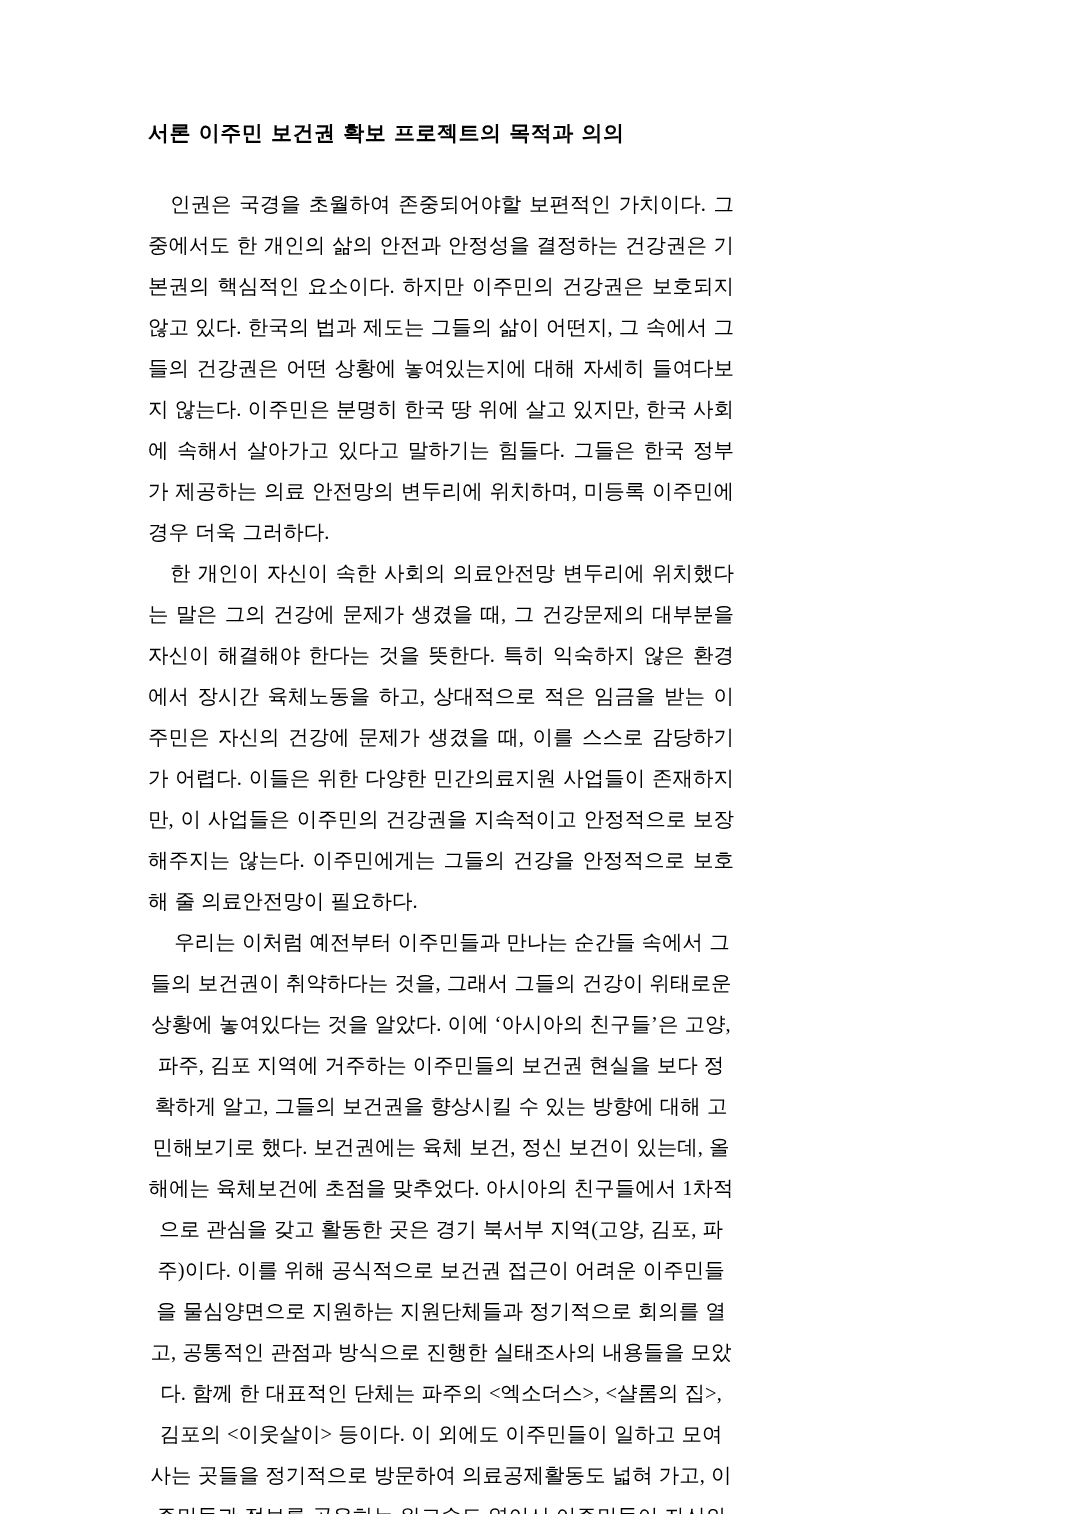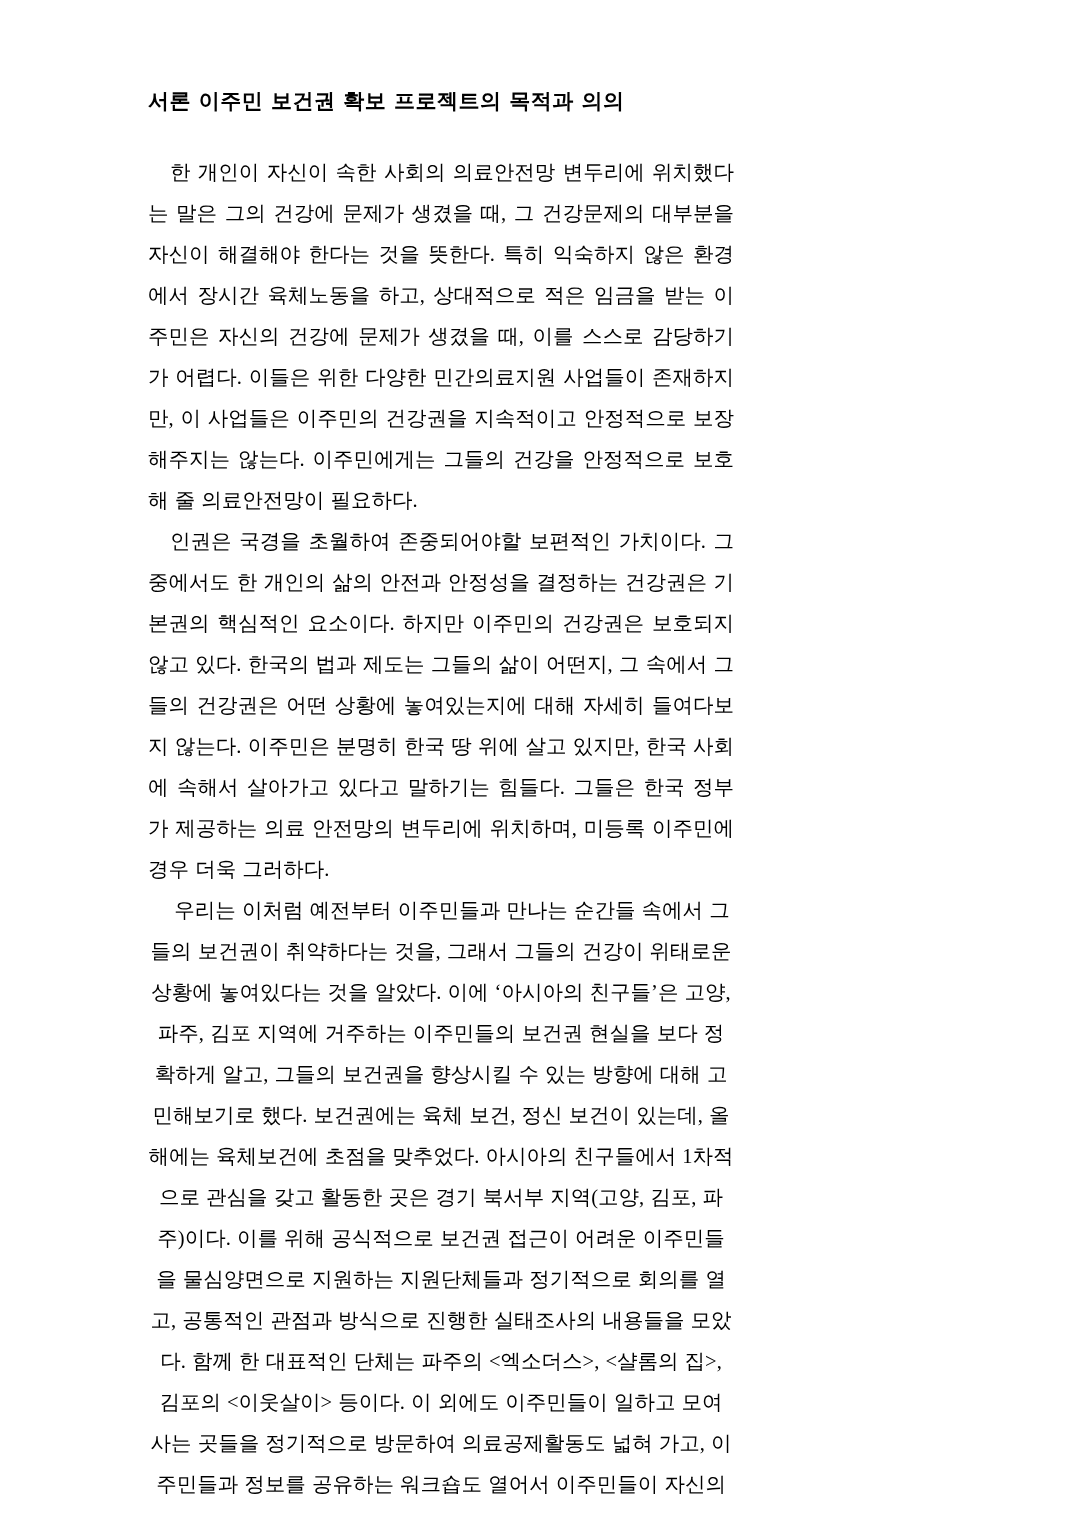--- a/index.html
+++ b/index.html
@@ -13,21 +13,21 @@
     font-family: "Liberation Serif", "DejaVu Serif", serif;
     color: #000000;
     overflow: hidden;
   }
   .page {
     position: relative;
     width: 882px;
     height: 1514px;
     background: #ffffff;
     box-sizing: border-box;
-    padding: 86px 148px 60px 148px;
+    padding: 118px 148px 60px 148px;
   }
   .doc-heading {
     font-size: 21px;
     font-weight: bold;
     letter-spacing: 0.5px;
     line-height: 1.5;
     margin: 0 0 34px 0;
     text-align: left;
     word-spacing: 2px;
   }
@@ -47,17 +47,17 @@
   .doc-para:last-child {
     text-align: center;
   }
 </style>
 </head>
 <body>
 
 <div class="page">
   <h1 class="doc-heading">서론 이주민 보건권 확보 프로젝트의 목적과 의의</h1>
   <div class="doc-body">
+    <p class="doc-para">인권은 국경을 초월하여 존중되어야할 보편적인 가치이다. 그 중에서도 한 개인의 삶의 안전과 안정성을 결정하는 건강권은 기본권의 핵심적인 요소이다. 하지만 이주민의 건강권은 보호되지 않고 있다. 한국의 법과 제도는 그들의 삶이 어떤지, 그 속에서 그들의 건강권은 어떤 상황에 놓여있는지에 대해 자세히 들여다보지 않는다. 이주민은 분명히 한국 땅 위에 살고 있지만, 한국 사회에 속해서 살아가고 있다고 말하기는 힘들다. 그들은 한국 정부가 제공하는 의료 안전망의 변두리에 위치하며, 미등록 이주민에 경우 더욱 그러하다.</p>
     <p class="doc-para">한 개인이 자신이 속한 사회의 의료안전망 변두리에 위치했다는 말은 그의 건강에 문제가 생겼을 때, 그 건강문제의 대부분을 자신이 해결해야 한다는 것을 뜻한다. 특히 익숙하지 않은 환경에서 장시간 육체노동을 하고, 상대적으로 적은 임금을 받는 이주민은 자신의 건강에 문제가 생겼을 때, 이를 스스로 감당하기가 어렵다. 이들은 위한 다양한 민간의료지원 사업들이 존재하지만, 이 사업들은 이주민의 건강권을 지속적이고 안정적으로 보장해주지는 않는다. 이주민에게는 그들의 건강을 안정적으로 보호해 줄 의료안전망이 필요하다.</p>
-    <p class="doc-para">인권은 국경을 초월하여 존중되어야할 보편적인 가치이다. 그 중에서도 한 개인의 삶의 안전과 안정성을 결정하는 건강권은 기본권의 핵심적인 요소이다. 하지만 이주민의 건강권은 보호되지 않고 있다. 한국의 법과 제도는 그들의 삶이 어떤지, 그 속에서 그들의 건강권은 어떤 상황에 놓여있는지에 대해 자세히 들여다보지 않는다. 이주민은 분명히 한국 땅 위에 살고 있지만, 한국 사회에 속해서 살아가고 있다고 말하기는 힘들다. 그들은 한국 정부가 제공하는 의료 안전망의 변두리에 위치하며, 미등록 이주민에 경우 더욱 그러하다.</p>
     <p class="doc-para">우리는 이처럼 예전부터 이주민들과 만나는 순간들 속에서 그들의 보건권이 취약하다는 것을, 그래서 그들의 건강이 위태로운 상황에 놓여있다는 것을 알았다. 이에 ‘아시아의 친구들’은 고양, 파주, 김포 지역에 거주하는 이주민들의 보건권 현실을 보다 정확하게 알고, 그들의 보건권을 향상시킬 수 있는 방향에 대해 고민해보기로 했다. 보건권에는 육체 보건, 정신 보건이 있는데, 올해에는 육체보건에 초점을 맞추었다. 아시아의 친구들에서 1차적으로 관심을 갖고 활동한 곳은 경기 북서부 지역(고양, 김포, 파주)이다. 이를 위해 공식적으로 보건권 접근이 어려운 이주민들을 물심양면으로 지원하는 지원단체들과 정기적으로 회의를 열고, 공통적인 관점과 방식으로 진행한 실태조사의 내용들을 모았다. 함께 한 대표적인 단체는 파주의 &lt;엑소더스&gt;, &lt;샬롬의 집&gt;, 김포의 &lt;이웃살이&gt; 등이다. 이 외에도 이주민들이 일하고 모여 사는 곳들을 정기적으로 방문하여 의료공제활동도 넓혀 가고, 이주민들과 정보를 공유하는 워크숍도 열어서 이주민들이 자신의 건강에 능동적으로 관심을 가질 수 있도록 노력했다.</p>
   </div>
 </div>
 
 </body></html>

